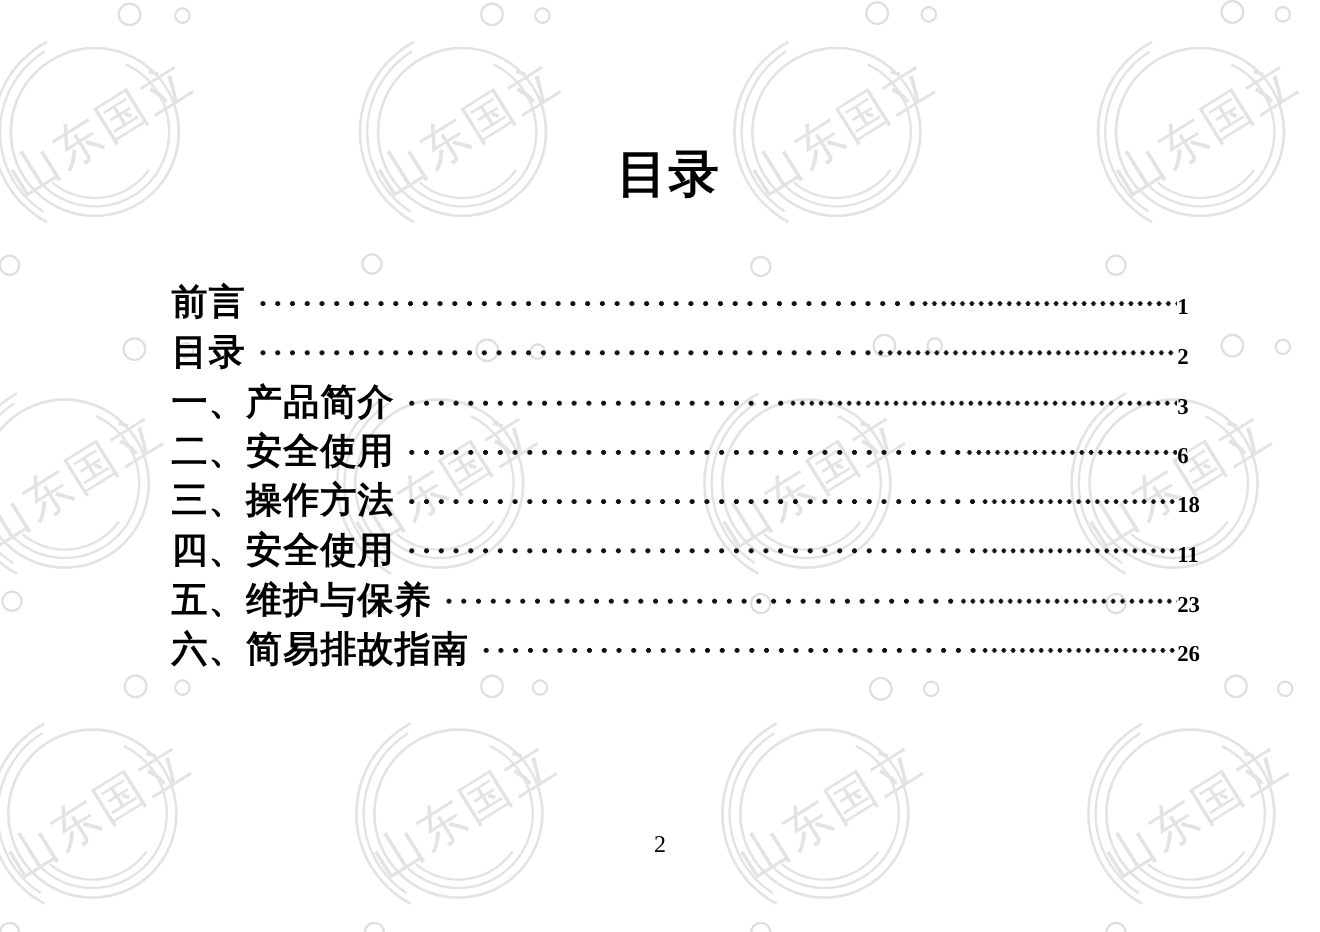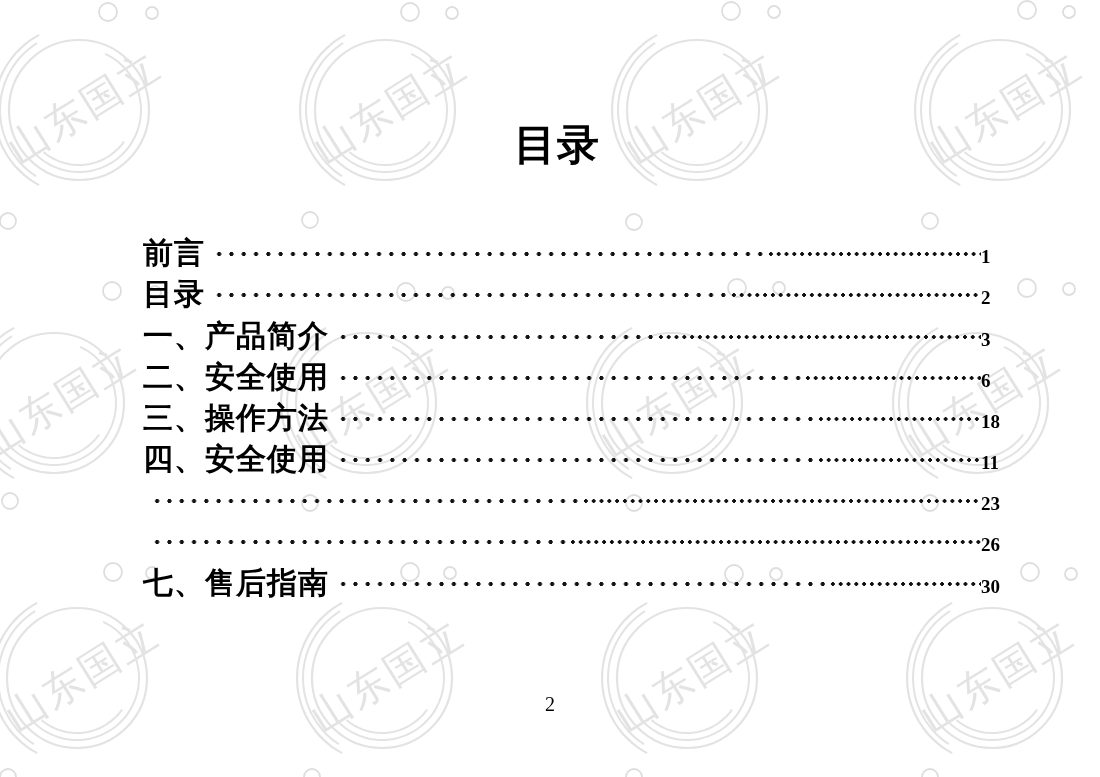--- a/index.html
+++ b/index.html
@@ -266,41 +266,35 @@
     <div class="toc-row">
       <span class="toc-label">四、安全使用</span>
       <span class="toc-leader">
         <span class="seg seg-wide" style="width: 479.7px;"></span>
         <span class="seg seg-tight"></span>
       </span>
       <span class="toc-page">11</span>
     </div>
 
     <div class="toc-row">
+      <span class="toc-label">五、维护与保养</span>
       <span class="toc-leader">
         <span class="seg seg-wide" style="width: 430.5px;"></span>
         <span class="seg seg-tight"></span>
       </span>
       <span class="toc-page">23</span>
     </div>
 
     <div class="toc-row">
+      <span class="toc-label">六、简易排故指南</span>
       <span class="toc-leader">
         <span class="seg seg-wide" style="width: 418.2px;"></span>
         <span class="seg seg-tight"></span>
       </span>
       <span class="toc-page">26</span>
     </div>
 
-    <div class="toc-row">
-      <span class="toc-label">七、售后指南</span>
-      <span class="toc-leader">
-        <span class="seg seg-wide" style="width: 492px;"></span>
-        <span class="seg seg-tight"></span>
-      </span>
-      <span class="toc-page">30</span>
-    </div>
   </div>
 
     <div class="footer-num">2</div>
   </div>
 
 </div>
 
 </body></html>

